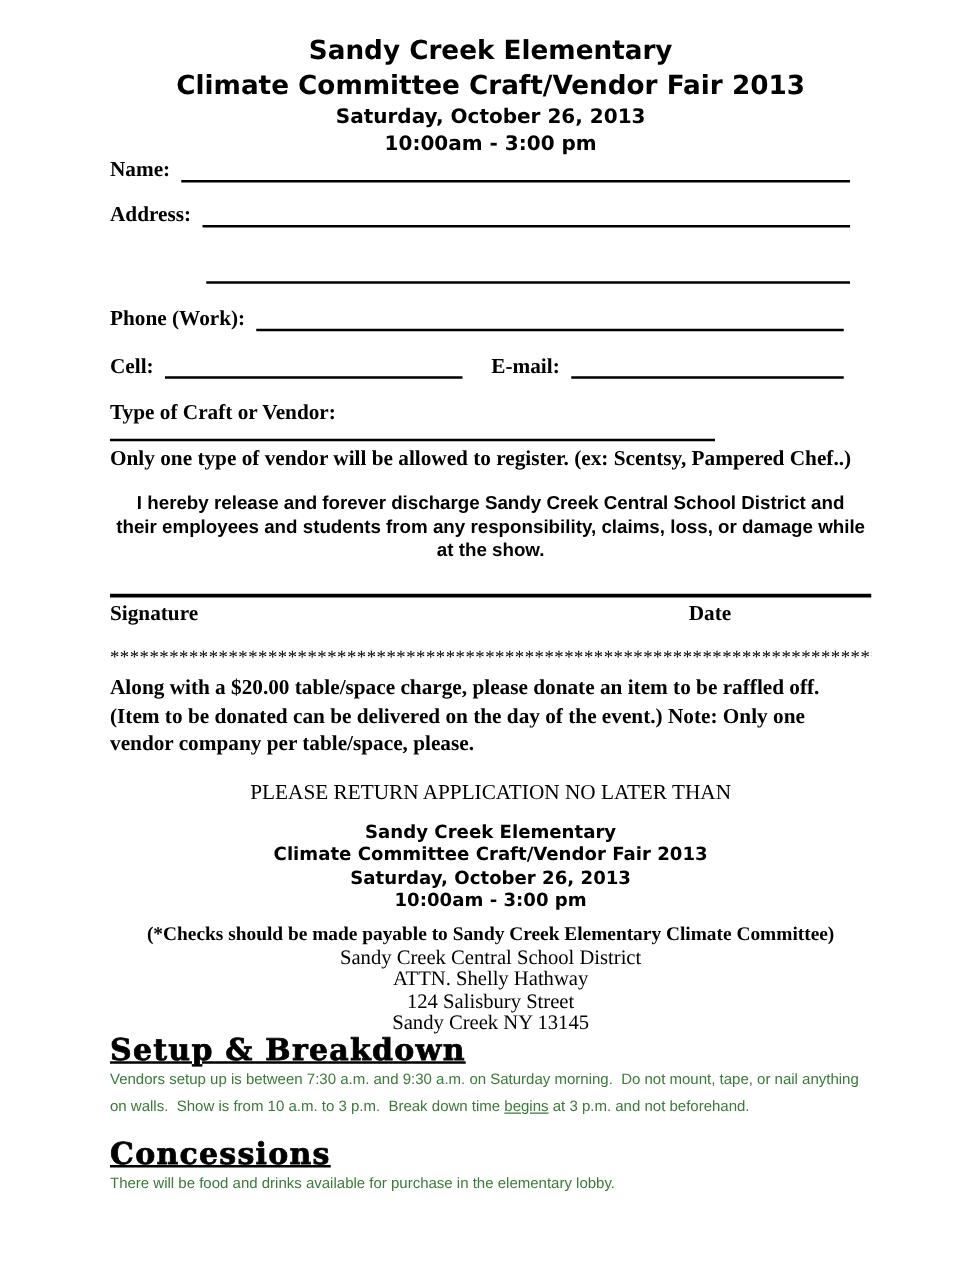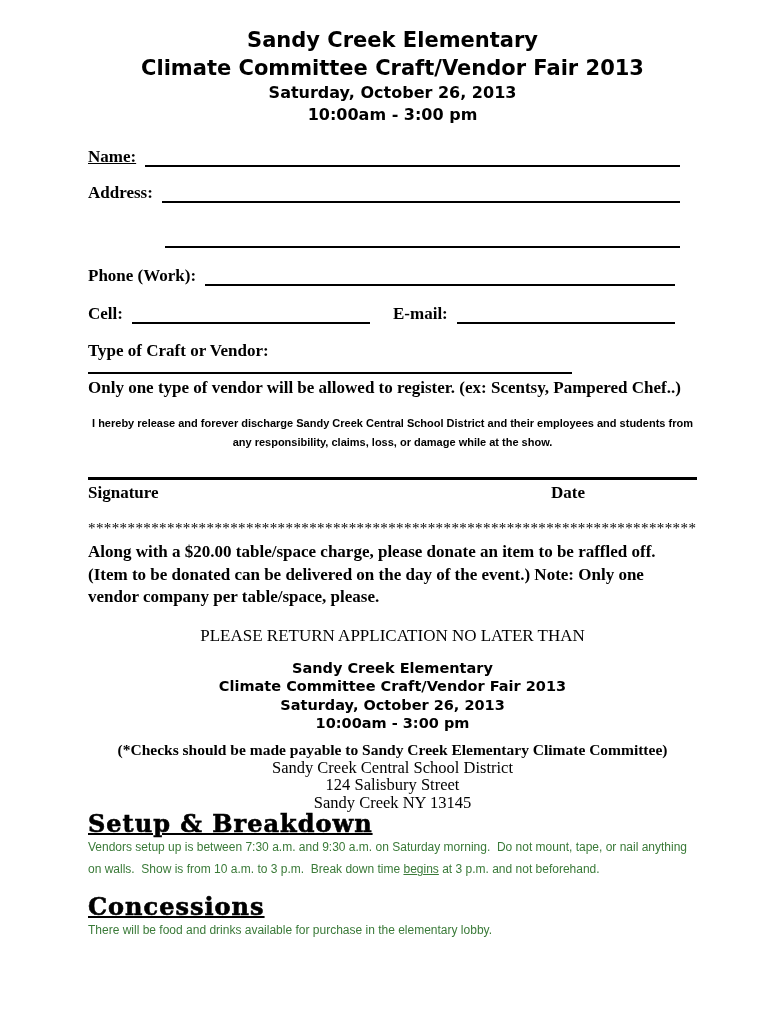--- a/index.html
+++ b/index.html
@@ -22,36 +22,36 @@
   
   .field-row {
     display: flex; align-items: flex-end;
     font-weight: bold; font-size: 17px; line-height: 20px;
   }
   .fill-line {
     flex: 1; margin-left: 9px;
     border-bottom: 2px solid #000;
     height: 19px;
   }
-  .row-name    { margin-top: 21px; padding-right: 17px; text-decoration: underline; }
+  .row-name    { padding-right: 17px; }
   .row-address { margin-top: 16px; padding-right: 17px; }
   .row-address2{ margin-top: 26px; padding-right: 17px; }
   .row-address2 .fill-line { margin-left: 77px; }
   .two-col { display: flex; margin-top: 18px; padding-right: 22px; }
   .two-col .col { flex: 1; display: flex; align-items: flex-end; font-weight: bold; font-size: 17px; line-height: 20px; }
   .two-col .col + .col { margin-left: 23px; }
   .row-craft { margin-top: 17px; font-weight: bold; font-size: 17px; line-height: 20px; }
   .craft-line { width: 484px; border-bottom: 2px solid #000; height: 13px; }
   .vendor-note { margin-top: 3px; font-weight: bold; font-size: 17px; line-height: 21px; }
 
   
   .release {
     margin-top: 16px; text-align: center;
     font-family: "Liberation Sans", sans-serif;
-    font-weight: bold; font-size: 11px; line-height: 19px;
+    font-weight: bold; font-size: 15px; line-height: 19px;
     padding: 0 4px;
   }
 
   
   .sig-divider { margin-top: 25px; border-top: 3px solid #000; }
   .sig-row { display: flex; align-items: baseline; margin-top: 3px; font-weight: bold; font-size: 17px; }
   .sig-row .date { margin-left: auto; margin-right: 112px; }
 
   
   .asterisks {
@@ -159,20 +159,21 @@
   <div class="event-block">
     <div class="comic">Sandy Creek Elementary</div>
     <div class="comic">Climate Committee Craft/Vendor Fair 2013</div>
     <div class="comic">Saturday, October 26, 2013</div>
     <div class="comic">10:00am - 3:00 pm</div>
   </div>
 
   <div class="checks-note">(*Checks should be made payable to Sandy Creek Elementary Climate Committee)</div>
   <div class="mailing">
     <div>Sandy Creek Central School District</div>
+    <div>ATTN. Shelly Hathway</div>
     <div>124 Salisbury Street</div>
     <div>Sandy Creek NY 13145</div>
   </div>
 
   <div class="heavy-heading setup-heading">Setup &amp; Breakdown</div>
   <div class="green-text"><span>Vendors setup up is between 7:30 a.m. and 9:30 a.m. on Saturday morning.  Do not mount, tape, or nail anything on walls.  Show is from 10 a.m. to 3 p.m.  Break down time </span><span class="u">begins</span><span> at 3 p.m. and not beforehand.</span></div>
 
   <div class="heavy-heading concessions-heading">Concessions</div>
   <div class="green-text">There will be food and drinks available for purchase in the elementary lobby.</div>
 

